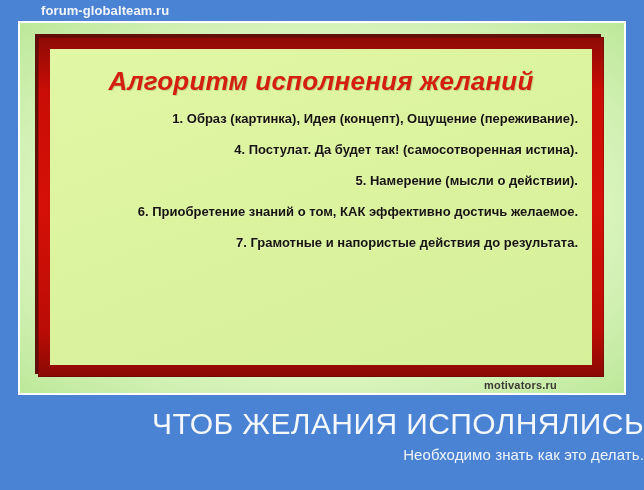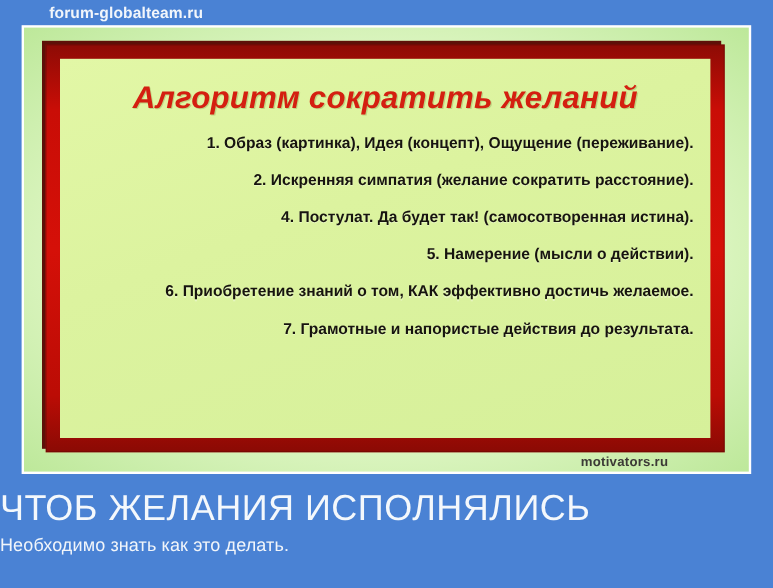--- a/index.html
+++ b/index.html
@@ -127,21 +127,21 @@
     letter-spacing: 0.2px;
     white-space: nowrap;
   }
 
   
   .caption {
     position: absolute;
     left: 0;
     right: 0;
     top: 406px;
-    text-align: left;
+    text-align: right;
   }
   .caption-main {
     display: block;
     font-size: 30px;
     font-weight: normal;
     color: #f4f8fc;
     letter-spacing: 0.4px;
     line-height: 36px;
     white-space: nowrap;
   }
@@ -163,25 +163,24 @@
   <div class="watermark-top">forum-globalteam.ru</div>
 
   <div class="frame-white">
     <div class="frame-halo"></div>
 
     <div class="frame-shadow"></div>
 
     <div class="frame-red">
       <div class="panel">
 
-        <div class="poster-title">Алгоритм сократить желаний</div>
+        <div class="poster-title">Алгоритм исполнения желаний</div>
 
         <div class="list">
           <span class="list-item">1. Образ (картинка), Идея (концепт), Ощущение (переживание).</span>
-          <span class="list-item">2. Искренняя симпатия (желание сократить расстояние).</span>
           <span class="list-item">4. Постулат. Да будет так! (самосотворенная истина).</span>
           <span class="list-item">5. Намерение (мысли о действии).</span>
           <span class="list-item">6. Приобретение знаний о том, КАК эффективно достичь желаемое.</span>
           <span class="list-item">7. Грамотные и напористые действия до результата.</span>
         </div>
 
       </div>
     </div>
   </div>
 

